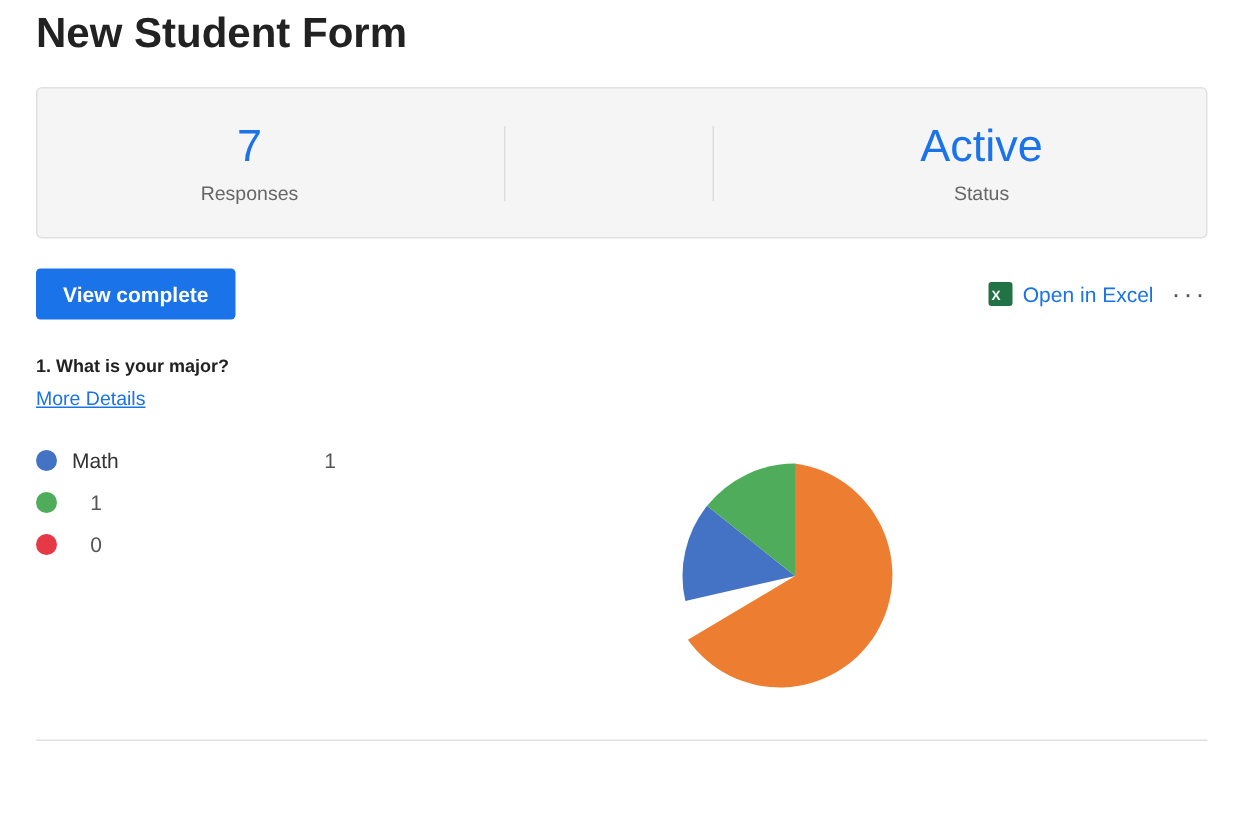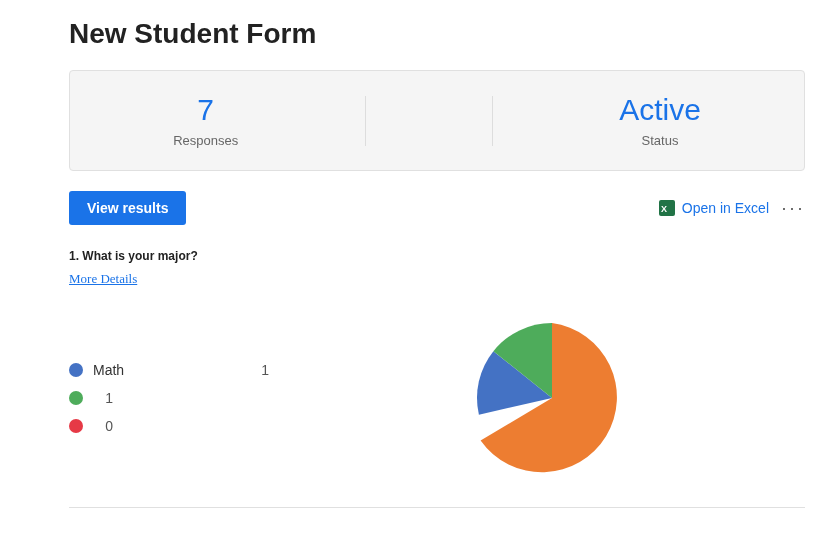--- a/index.html
+++ b/index.html
@@ -5,22 +5,21 @@
     * { box-sizing: border-box; margin: 0; padding: 0; }
     body {
       font-family: 'Segoe UI', Arial, sans-serif;
       background: #fff;
       color: #333;
       width: 829px;
       min-height: 550px;
       overflow-x: hidden;
     }
     .page {
-      padding: 18px 24px;
-      margin-left: 45px;
+      padding: 6px 24px;
     }
     .page-title {
       font-size: 28px;
       font-weight: 600;
       color: #222;
       margin-bottom: 20px;
     }
     .stats-bar {
       background: #f5f5f5;
       border: 1px solid #e0e0e0;
@@ -104,25 +103,23 @@
       color: #222;
       margin-bottom: 6px;
     }
     .more-details-link {
       font-size: 13px;
       color: #1a73e8;
       text-decoration: underline;
       cursor: pointer;
       margin-bottom: 16px;
       display: inline-block;
-      font-family: Liberation Serif, serif;
     }
     .chart-area {
       display: flex;
-      align-items: center;
       gap: 30px;
       margin-top: 10px;
     }
     .legend {
       display: flex;
       flex-direction: column;
       gap: 12px;
       min-width: 200px;
     }
     .legend-item {
@@ -172,21 +169,21 @@
     </div>
     <div class="stat-divider"></div>
     <div class="stat-divider"></div>
     <div class="stat-item">
       <div class="stat-value">Active</div>
       <div class="stat-label">Status</div>
     </div>
   </div>
 
   <div class="toolbar">
-    <button class="view-results-btn">View results</button>
+    <button class="view-results-btn">View complete</button>
     <div class="toolbar-right">
       <button class="open-excel-btn">
         <span class="excel-icon">
           <svg width="18" height="18" viewBox="0 0 18 18" fill="none">
             <rect x="1" y="1" width="16" height="16" rx="2" fill="#217346"></rect>
             <text x="3" y="13" font-size="9" fill="white" font-weight="bold">X</text>
           </svg>
         </span>
         <span>Open in Excel</span>
       </button>

